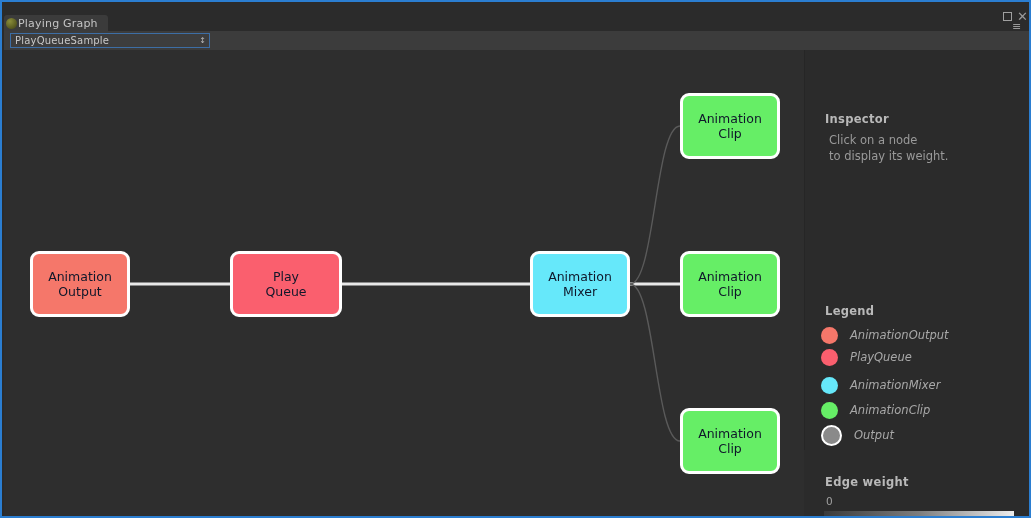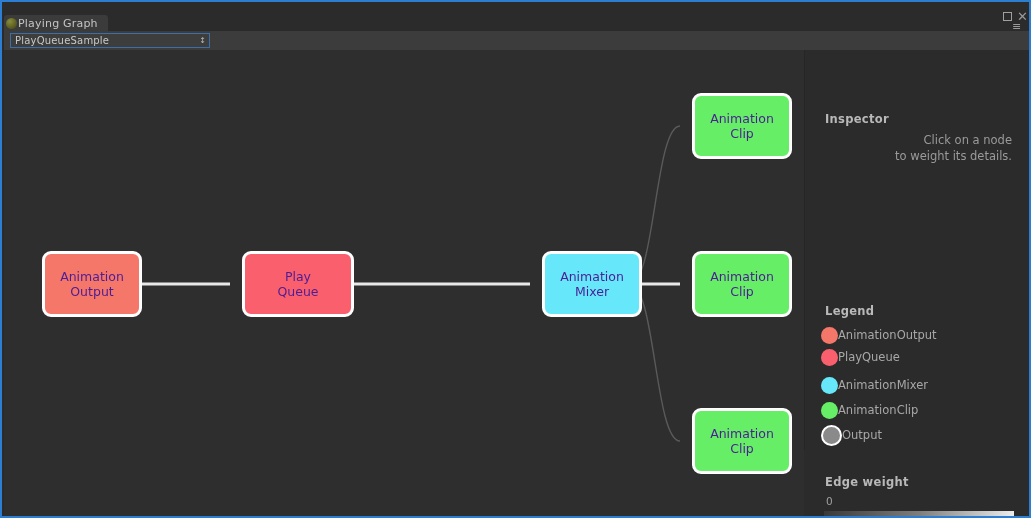--- a/index.html
+++ b/index.html
@@ -132,26 +132,25 @@
 
   .node {
     position: absolute;
     box-sizing: border-box;
     border: 3px solid #ffffff;
     border-radius: 9px;
     display: flex;
     flex-direction: column;
     align-items: center;
     justify-content: center;
-    color: #4c1d95;
+    color: #0f172a;
     font-size: 12.5px;
     line-height: 15px;
     text-align: center;
     cursor: pointer;
-    margin-left: 12px;
   }
   .node span { display: block; pointer-events: none; }
 
   
   #panel {
     position: absolute;
     left: 802px; top: 48px;
     width: 227px; height: 400px;
     background: #2b2b2b;
     border-left: 1px solid #262626;
@@ -160,46 +159,47 @@
     position: absolute;
     left: 20px;
     font-size: 11.5px;
     font-weight: bold;
     color: #b9b9b9;
     letter-spacing: .3px;
   }
   #inspector-title { top: 62px; }
   #inspector-hint {
     position: absolute;
-    left: 17px; top: 82px;
+    left: 24px; top: 82px;
     width: 190px;
-    text-align: right;
+    text-align: left;
     font-size: 11.5px;
     line-height: 16px;
     color: #9a9a9a;
   }
 
   #legend-title { top: 254px; }
   .legend-row {
     position: absolute;
     left: 16px;
     display: flex;
     align-items: center;
     height: 18px;
   }
   .legend-swatch {
     width: 17px; height: 17px;
     border-radius: 50%;
     flex: 0 0 auto;
   }
   .legend-label {
-    margin-left: 0;
+    margin-left: 12px;
     font-size: 11.5px;
     color: #a8a8a8;
     white-space: nowrap;
+    font-style: italic;
   }
 
   #edgeweight-title { top: 425px; }
   #edge-scale-min, #edge-scale-max {
     position: absolute;
     top: 445px;
     font-size: 10.5px;
     color: #a0a0a0;
   }
   #edge-scale-min { left: 21px; }
@@ -266,21 +266,21 @@
           <span>Clip</span>
         </div>
       </div>
   </div>
 
   <div id="panel">
 
     <div class="panel-title" id="inspector-title">Inspector</div>
     <div id="inspector-hint">
       <div>Click on a node</div>
-      <div>to weight its details.</div>
+      <div>to display its weight.</div>
     </div>
 
     <div class="panel-title" id="legend-title">Legend</div>
     <div id="legend-rows">
         <div class="legend-row" style="top: 276px;">
           <span class="legend-swatch" style="background: rgb(245, 119, 106);"></span>
           <span class="legend-label">AnimationOutput</span>
         </div>
         <div class="legend-row" style="top: 298px;">
           <span class="legend-swatch" style="background: rgb(250, 95, 110);"></span>

